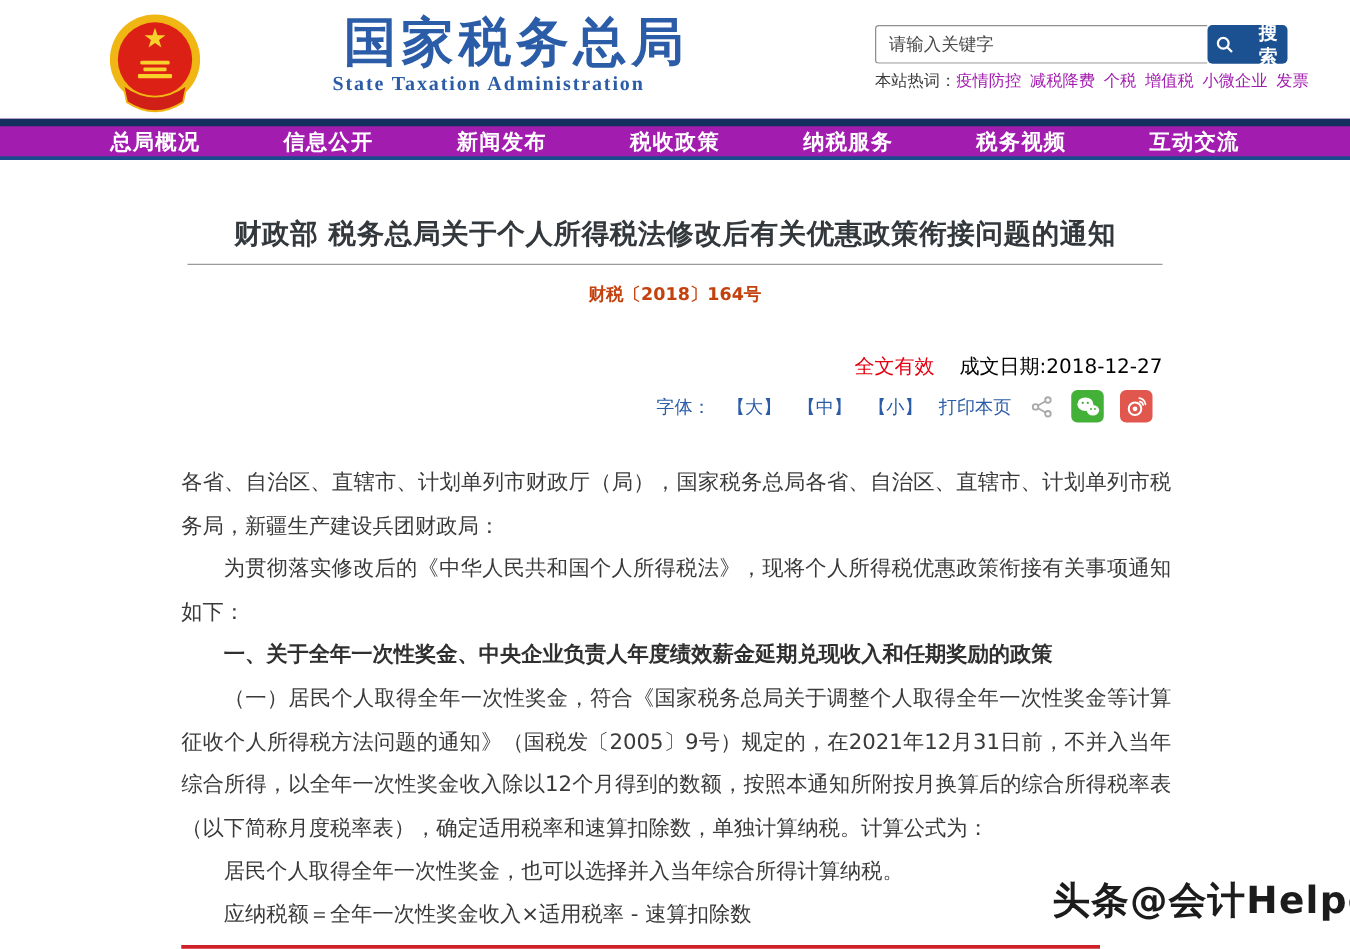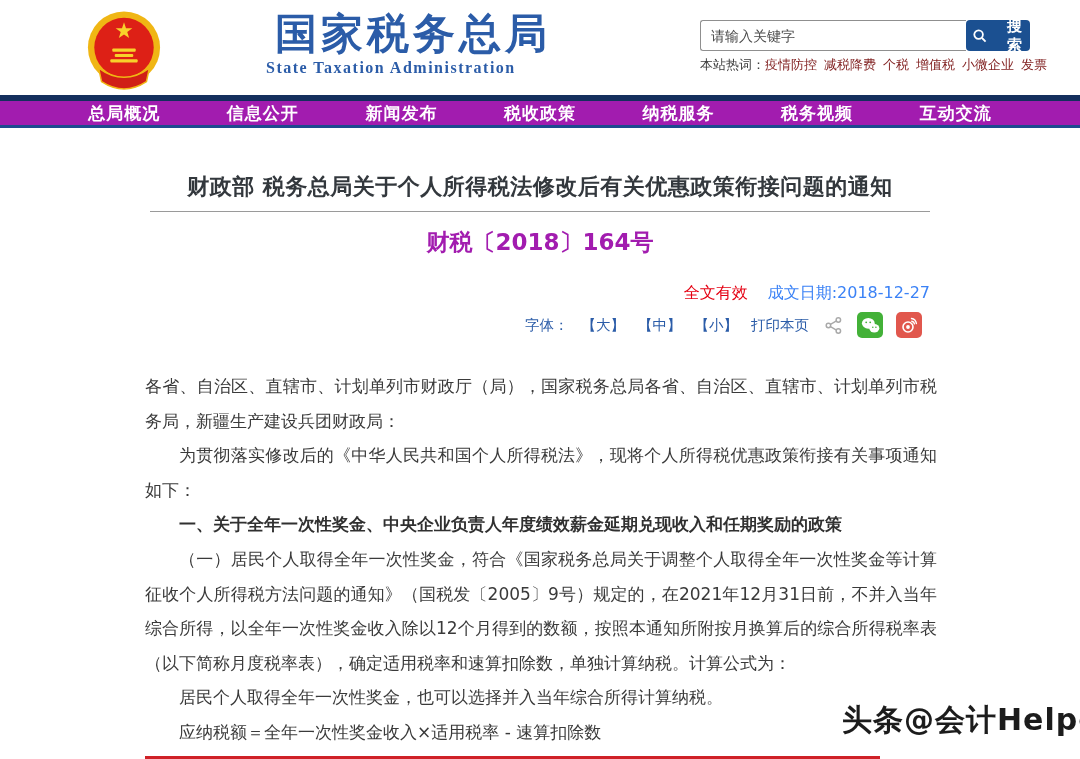--- a/index.html
+++ b/index.html
@@ -28,44 +28,44 @@
   }
   .search-input::placeholder { color:#4a4a4a; opacity:1; }
   .search-btn {
     width:64px; height:31px; background:#1b5091; color:#fff; border:none;
     border-radius:4px; font-size:15px; font-weight:bold; cursor:pointer;
     display:flex; align-items:center; justify-content:center; gap:17px;
     font-family:"DejaVu Sans","Liberation Sans",sans-serif;
   }
   .hot-words { position:absolute; left:700px; top:56px; font-size:13px; color:#3c3c3c; white-space:nowrap; }
   .hot-words .hot-label { color:#3c3c3c; }
-  .hot-words a { color:#7f1d1d; text-decoration:none; margin-right:7px; cursor:pointer; }
+  .hot-words a { color:#a21caf; text-decoration:none; margin-right:7px; cursor:pointer; }
   
   .nav {
     position:absolute; left:0; top:95px; width:1080px; height:33px;
     background:#a21caf; border-top:6px solid #142f5d; border-bottom:3px solid #1d4a8f;
   }
   .nav-items { display:flex; justify-content:space-around; align-items:center; height:24px; padding:0 55px; }
   .nav-items a {
     color:#fff; font-size:17px; font-weight:bold; text-decoration:none;
     white-space:nowrap; cursor:pointer; letter-spacing:1px;
   }
   
   .doc-title {
     position:absolute; left:75px; top:172px; width:930px; text-align:center;
     font-size:22px; font-weight:bold; color:#33383d; letter-spacing:0.5px;
   }
   .title-rule { position:absolute; left:150px; top:211px; width:780px; height:0; border-top:1px solid #9a9a9a; }
   .doc-number {
     position:absolute; left:75px; top:227px; width:930px; text-align:center;
-    font-size:23px; font-weight:bold; color:#a21caf;
+    font-size:14px; font-weight:bold; color:#c2410c;
   }
   .meta-row { position:absolute; right:150px; top:283px; font-size:16px; white-space:nowrap; }
   .meta-validity { color:#e50012; margin-right:20px; }
-  .meta-date { color:#3b82f6; }
+  .meta-date { color:#000000; }
   .controls-row {
     position:absolute; right:158px; top:312px; display:flex; align-items:center;
     gap:13px; font-size:14.5px; color:#2b5ca8; white-space:nowrap;
   }
   .controls-row a { color:#2b5ca8; text-decoration:none; cursor:pointer; }
   .icon-sq {
     width:26px; height:26px; border-radius:5px; display:flex;
     align-items:center; justify-content:center; cursor:pointer;
   }
   .icon-share { width:22px; height:22px; display:flex; align-items:center; justify-content:center; cursor:pointer; }

